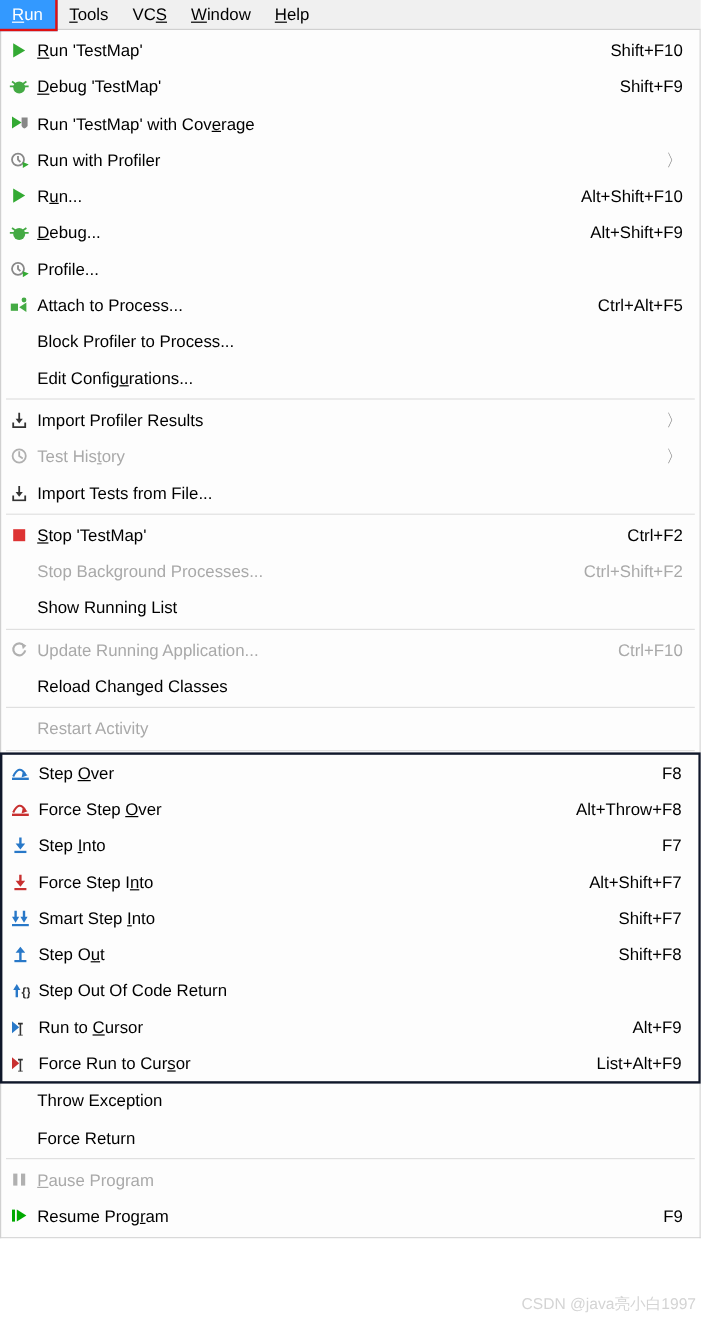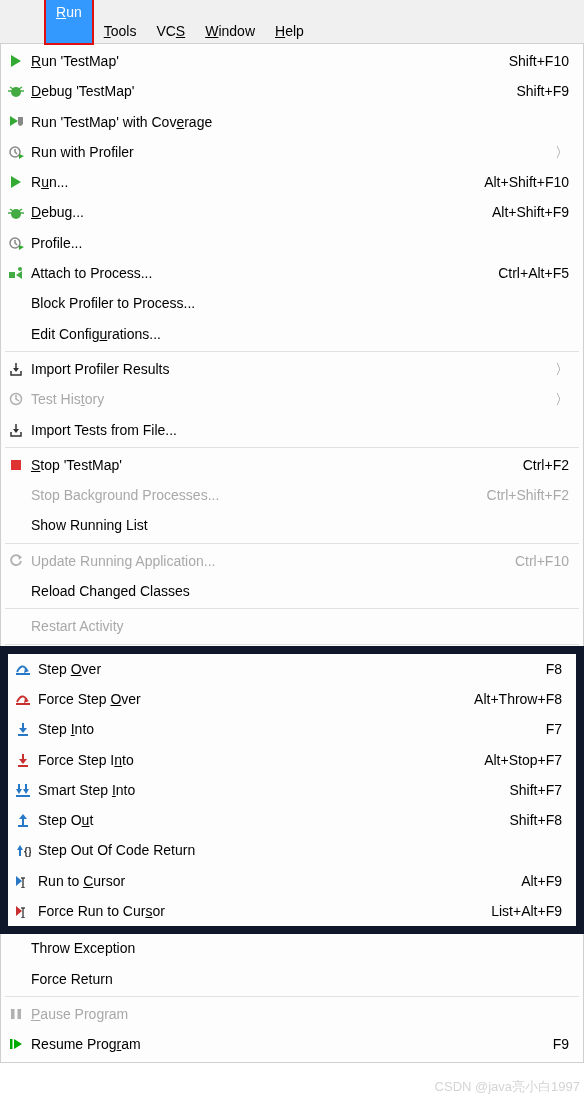--- a/index.html
+++ b/index.html
@@ -1,30 +1,30 @@
 <!DOCTYPE html>
 <html><head>
 <meta charset="utf-8">
 <style>
   * { margin: 0; padding: 0; box-sizing: border-box; }
   body { font-family: "Segoe UI", Tahoma, sans-serif; font-size: 14px; background: #fff; color: #000; width: 584px; }
-  .menubar { display: flex; background: #f0f0f0; border-bottom: 1px solid #d0d0d0; padding-left: 46px; }
-  .menu-tab { padding: 4px 10px; cursor: default; margin-top: 19px; }
+  .menubar { display: flex; background: #f0f0f0; border-bottom: 1px solid #d0d0d0; }
+  .menu-tab { padding: 4px 10px; cursor: default; }
   .menu-tab.selected { background: #3399ff; color: #fff; }
   .menu-tab.selected-border { border: 2px solid #e01010; margin: -2px 0 -2px -2px; }
   .menu-tab .mn { text-decoration: underline; }
   .dropdown { background: #fdfdfd; border: 1px solid #d0d0d0; border-top: none; padding: 2px 0; }
   .item { display: flex; align-items: center; padding: 5px 14px 5px 4px; line-height: 1.45; }
   .item .icon { width: 22px; height: 18px; display: flex; align-items: center; justify-content: center; flex-shrink: 0; }
   .item .label { flex: 1 1 auto; padding-left: 4px; }
   .item .shortcut { color: #000; margin-left: 12px; white-space: nowrap; }
   .item.disabled, .item.disabled .shortcut { color: #a9a9a9; }
   .item .submenu { width: 16px; text-align: right; color: #888; }
   .sep { border-top: 1px solid #e0e0e0; margin: 2px 4px; }
-  .redbox { border: 8px solid #0f172a; margin: -1px -1px; }
+  .redbox { border: 2px solid #0f172a; margin: -1px -1px; }
   .mn { text-decoration: underline; }
   .watermark { position: fixed; right: 4px; bottom: 6px; color: #d4d4d4; font-size: 13px; pointer-events: none; }
   svg { display: block; }
 </style>
 </head>
 <body>
 
 <div class="menubar">
     <div class="menu-tab selected selected-border"><span><span class="mn">R</span>un</span></div>
     <div class="menu-tab"><span><span class="mn">T</span>ools</span></div>
@@ -234,21 +234,21 @@
       </div>
       <div class="item">
         <span class="icon">
           <svg width="14" height="14">
             <line x1="7" y1="1" x2="7" y2="8" stroke="#c83030" stroke-width="2"></line>
             <polygon points="3,6 11,6 7,11" fill="#c83030"></polygon>
             <rect x="2" y="12" width="10" height="2" fill="#c83030"></rect>
           </svg>
         </span>
         <span class="label"><span>Force Step I<span class="mn">n</span>to</span></span>
-        <span class="shortcut">Alt+Stop+F7</span>
+        <span class="shortcut">Alt+Shift+F7</span>
       </div>
       <div class="item">
         <span class="icon">
           <svg width="16" height="14">
             <line x1="4" y1="1" x2="4" y2="8" stroke="#2878c8" stroke-width="2"></line>
             <polygon points="1,6 7,6 4,11" fill="#2878c8"></polygon>
             <line x1="11" y1="1" x2="11" y2="8" stroke="#2878c8" stroke-width="2"></line>
             <polygon points="8,6 14,6 11,11" fill="#2878c8"></polygon>
             <rect x="1" y="12" width="14" height="2" fill="#2878c8"></rect>
           </svg>

